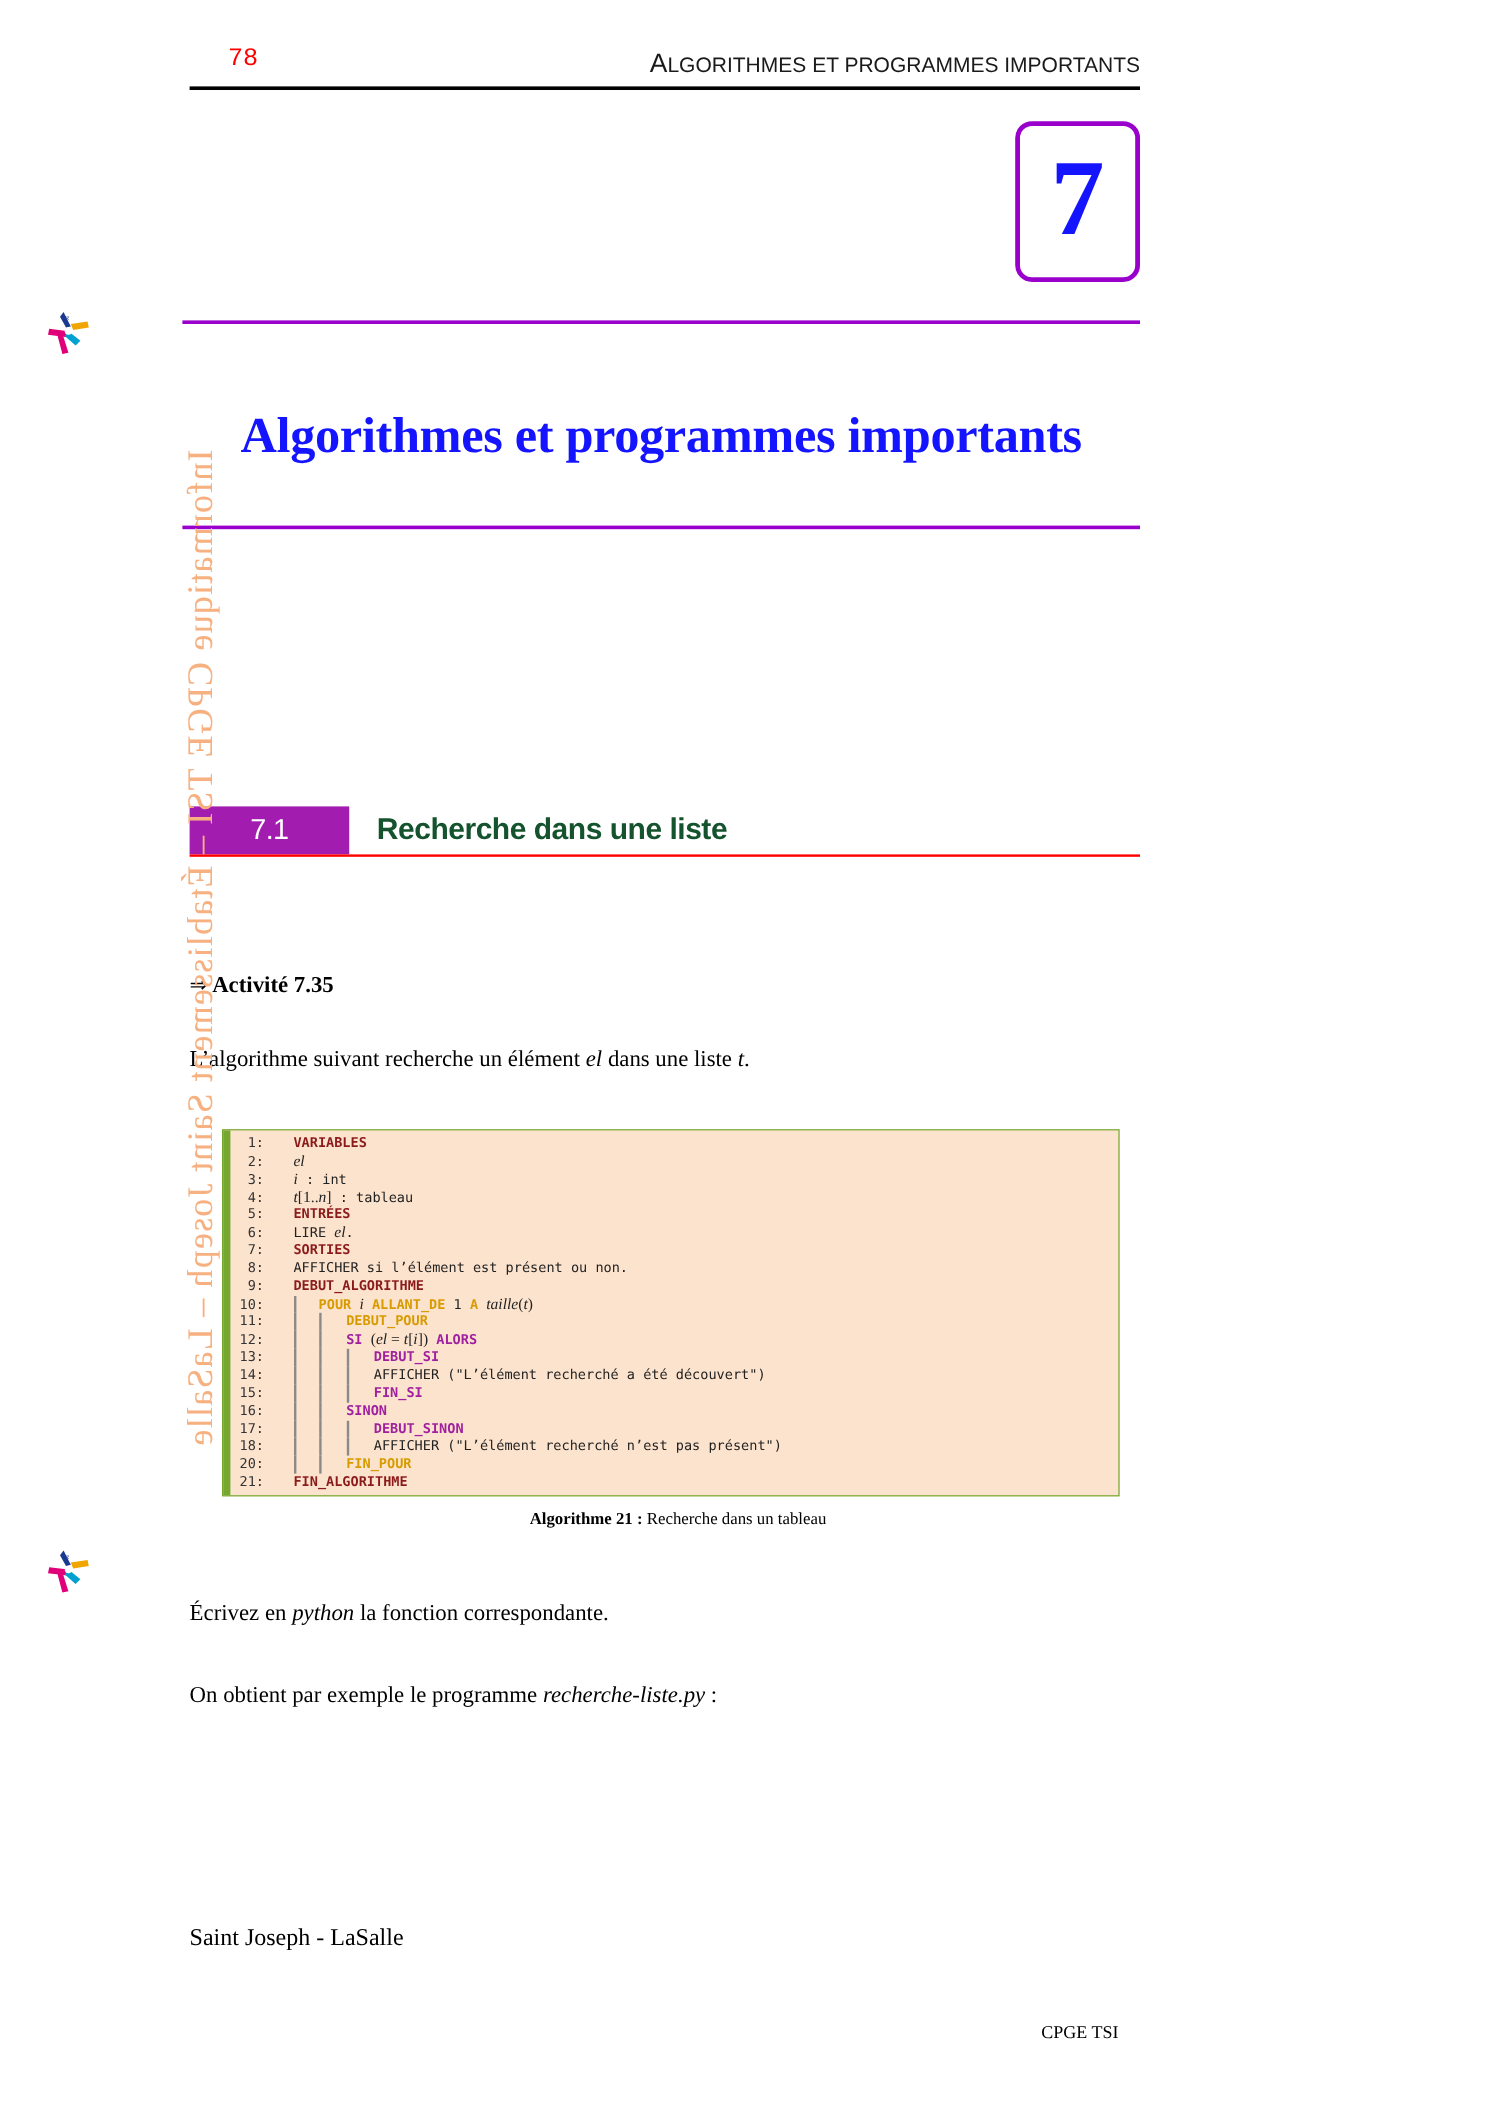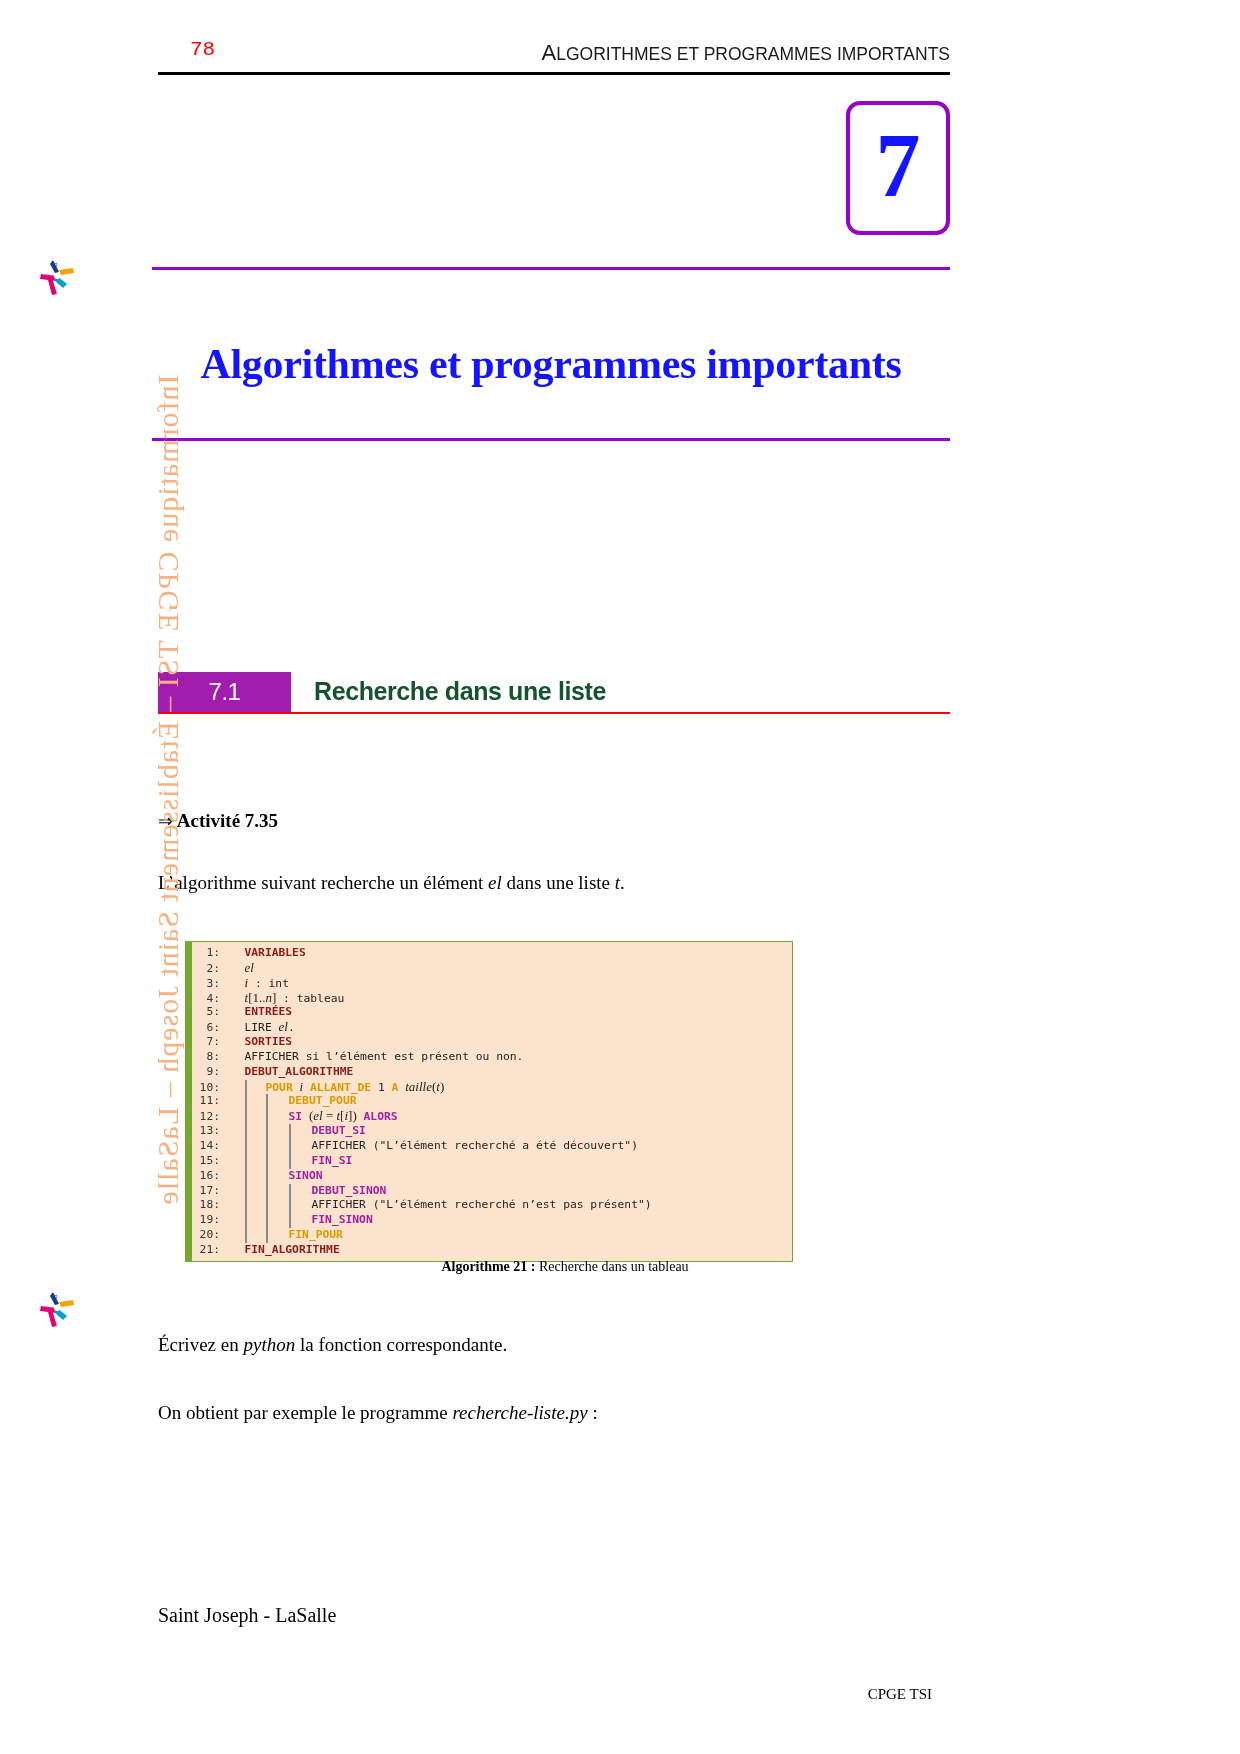--- a/index.html
+++ b/index.html
@@ -173,21 +173,21 @@
   #intro-line { left: 158px; top: 872px; }
   #para-ecrivez { left: 158px; top: 1334px; }
   #para-obtient { left: 158px; top: 1402px; }
   .it { font-style: italic; }
 
   
   #algorithm-block {
     position: absolute;
     left: 185px;
     top: 941px;
-    width: 608px;
+    width: 748px;
     box-sizing: border-box;
     background: #fce3cd;
     border: 1.5px solid #76a830;
     padding: 4px 0 3px 0;
   }
   #algorithm-block .greenbar {
     position: absolute;
     left: 0px;
     top: 0px;
     bottom: 0px;
@@ -345,21 +345,20 @@
   <div class="code-line"><span class="lineno">14:</span><span class="pad w1"></span><span class="ind w1"></span><span class="ind w2"></span><span class="ind w2"></span><span>AFFICHER ("L’élément recherché a été découvert")</span></div>
 
   <div class="code-line"><span class="lineno">15:</span><span class="pad w1"></span><span class="ind w1"></span><span class="ind w2"></span><span class="ind w2"></span><span class="kw-purple">FIN_SI</span></div>
 
   <div class="code-line"><span class="lineno">16:</span><span class="pad w1"></span><span class="ind w1"></span><span class="ind w2"></span><span class="kw-purple">SINON</span></div>
 
   <div class="code-line"><span class="lineno">17:</span><span class="pad w1"></span><span class="ind w1"></span><span class="ind w2"></span><span class="ind w2"></span><span class="kw-purple">DEBUT_SINON</span></div>
 
   <div class="code-line"><span class="lineno">18:</span><span class="pad w1"></span><span class="ind w1"></span><span class="ind w2"></span><span class="ind w2"></span><span>AFFICHER ("L’élément recherché n’est pas présent")</span></div>
 
-  <div class="code-line"><span class="lineno">19:</span><span class="pad w1"></span><span class="ind w1"></span><span class="ind w2"></span><span class="ind w2"></span><span class="kw-purple">FIN_SINON</span></div>
 
   <div class="code-line"><span class="lineno">20:</span><span class="pad w1"></span><span class="ind w1"></span><span class="ind w2"></span><span class="kw-orange">FIN_POUR</span></div>
 
   <div class="code-line"><span class="lineno">21:</span><span class="pad w1"></span><span class="kw-red">FIN_ALGORITHME</span></div>
 </div>
 
 <div id="algorithm-caption"><span class="cap-label">Algorithme  21 :</span><span> Recherche dans un tableau</span></div>
 
 <div class="body-line" id="para-ecrivez"><span>Écrivez en </span><span class="it">python</span><span> la fonction correspondante.</span></div>
 

